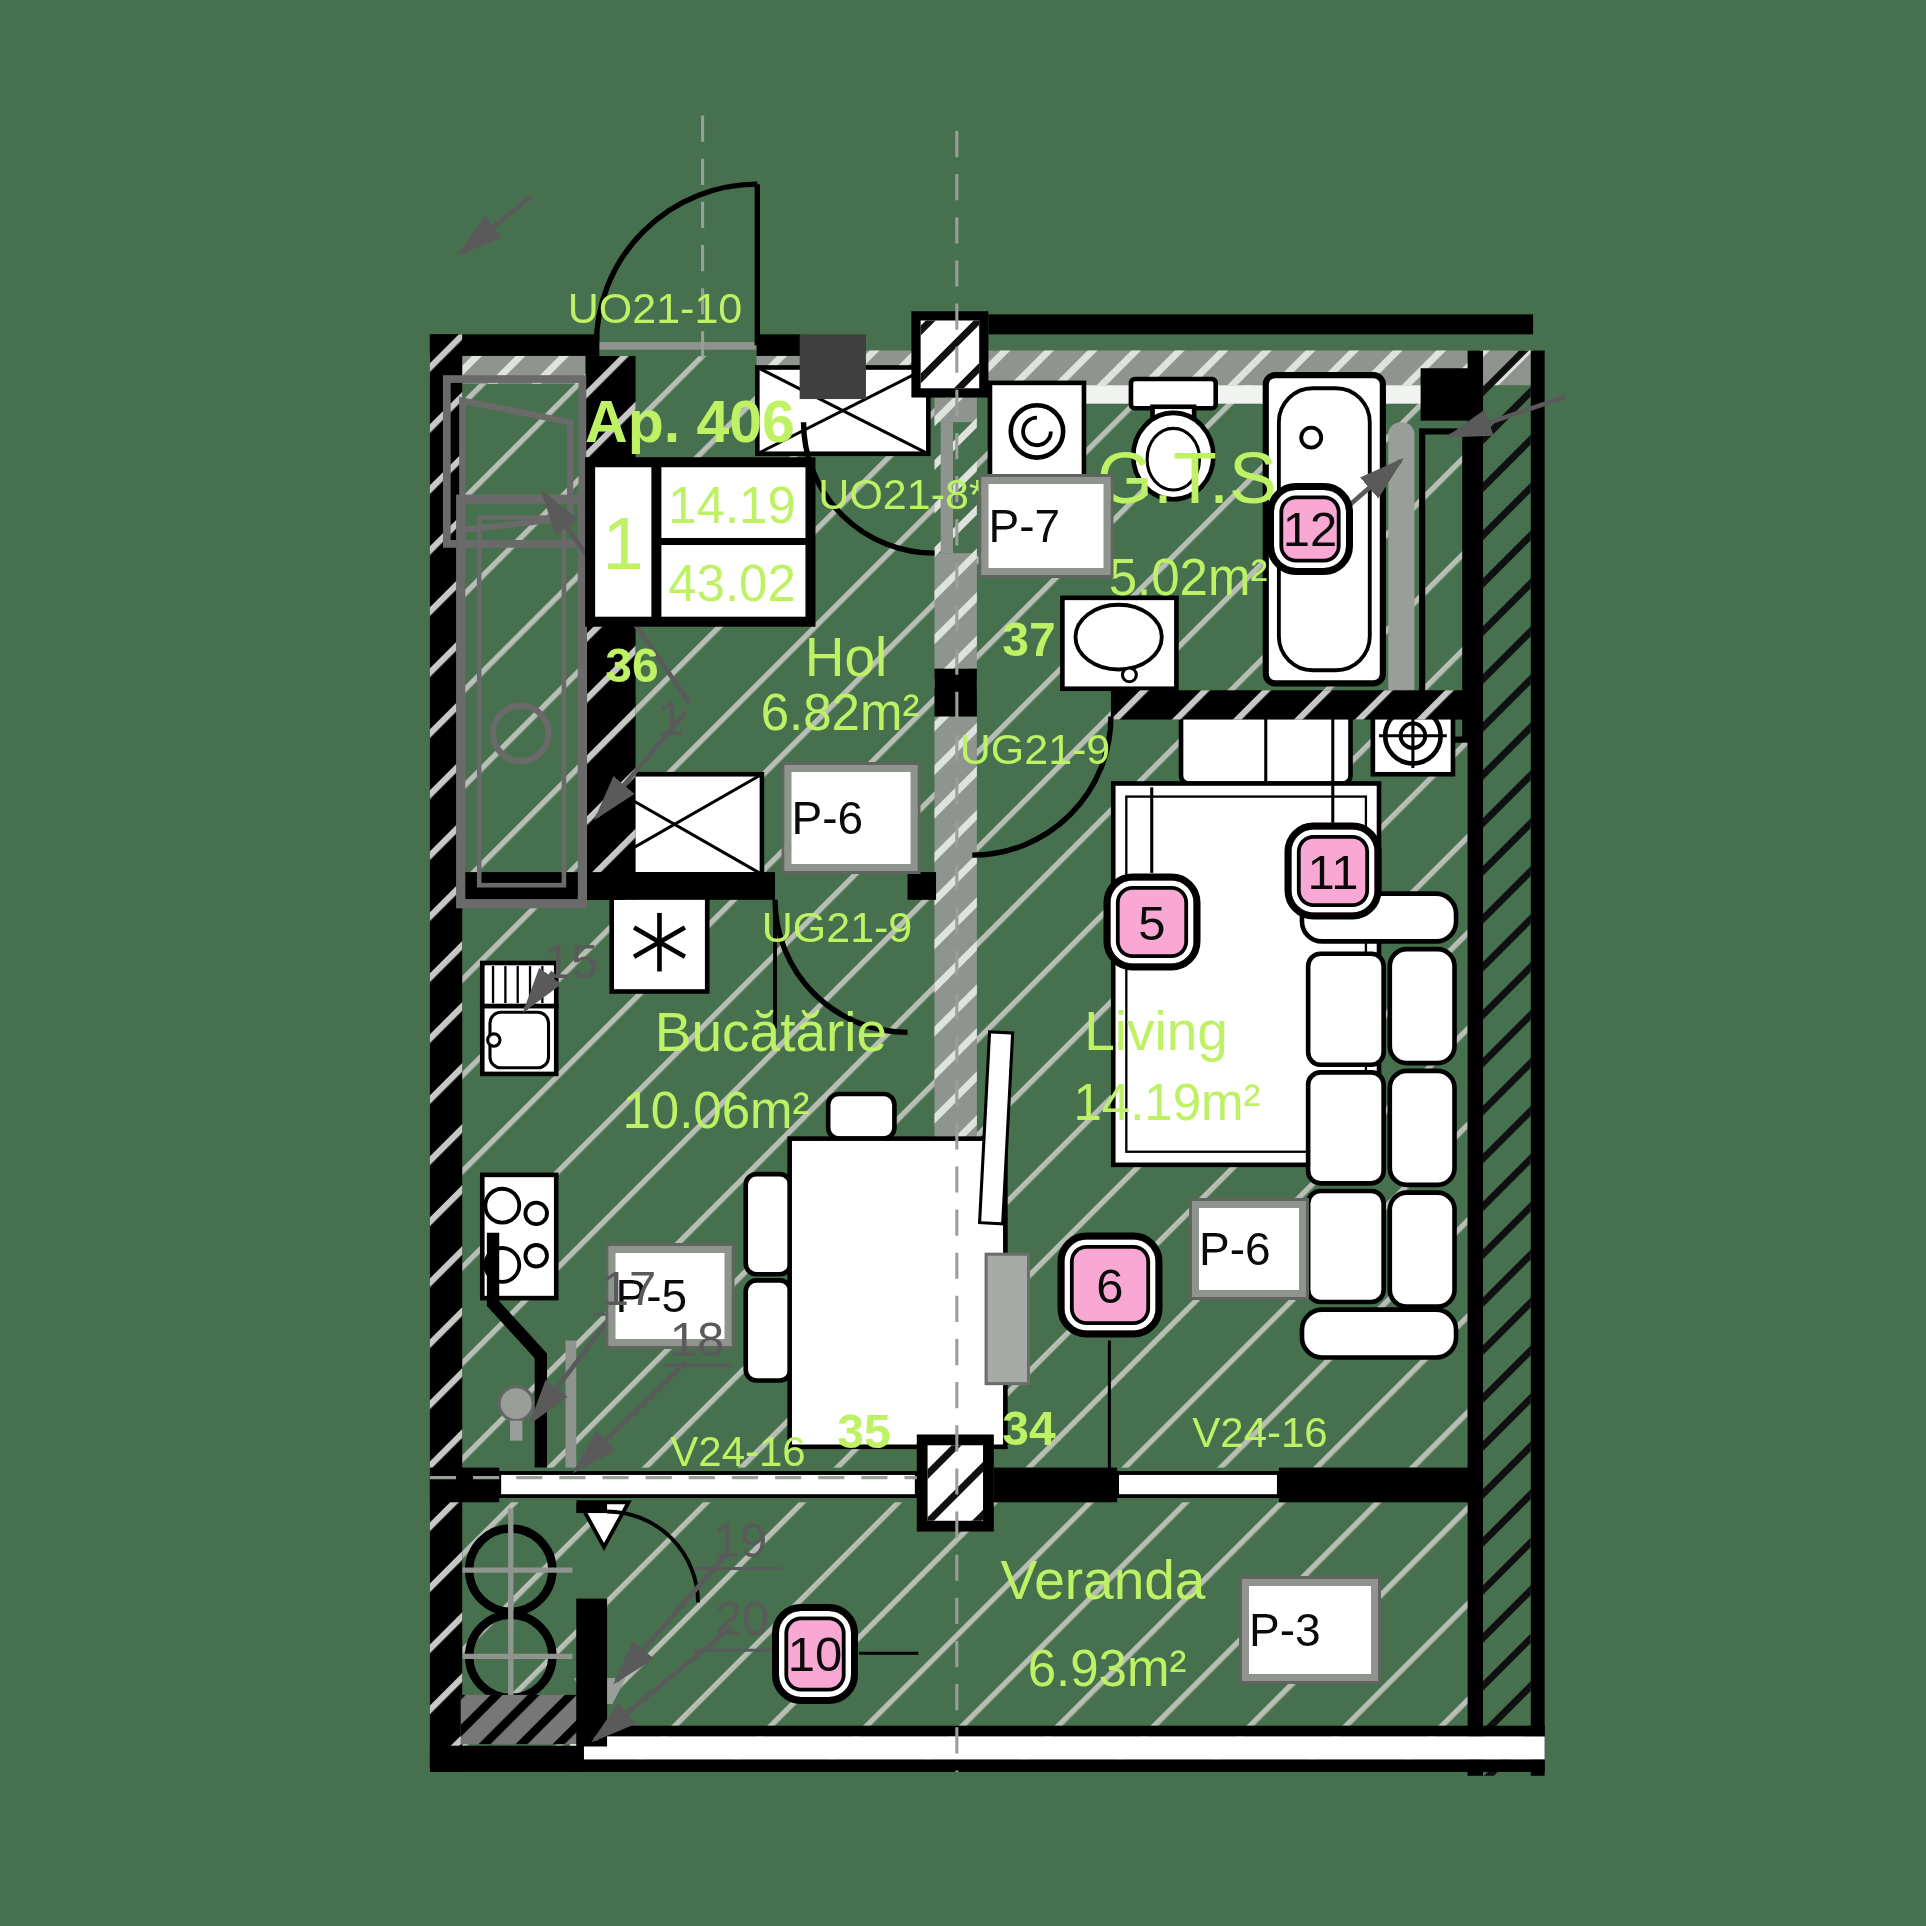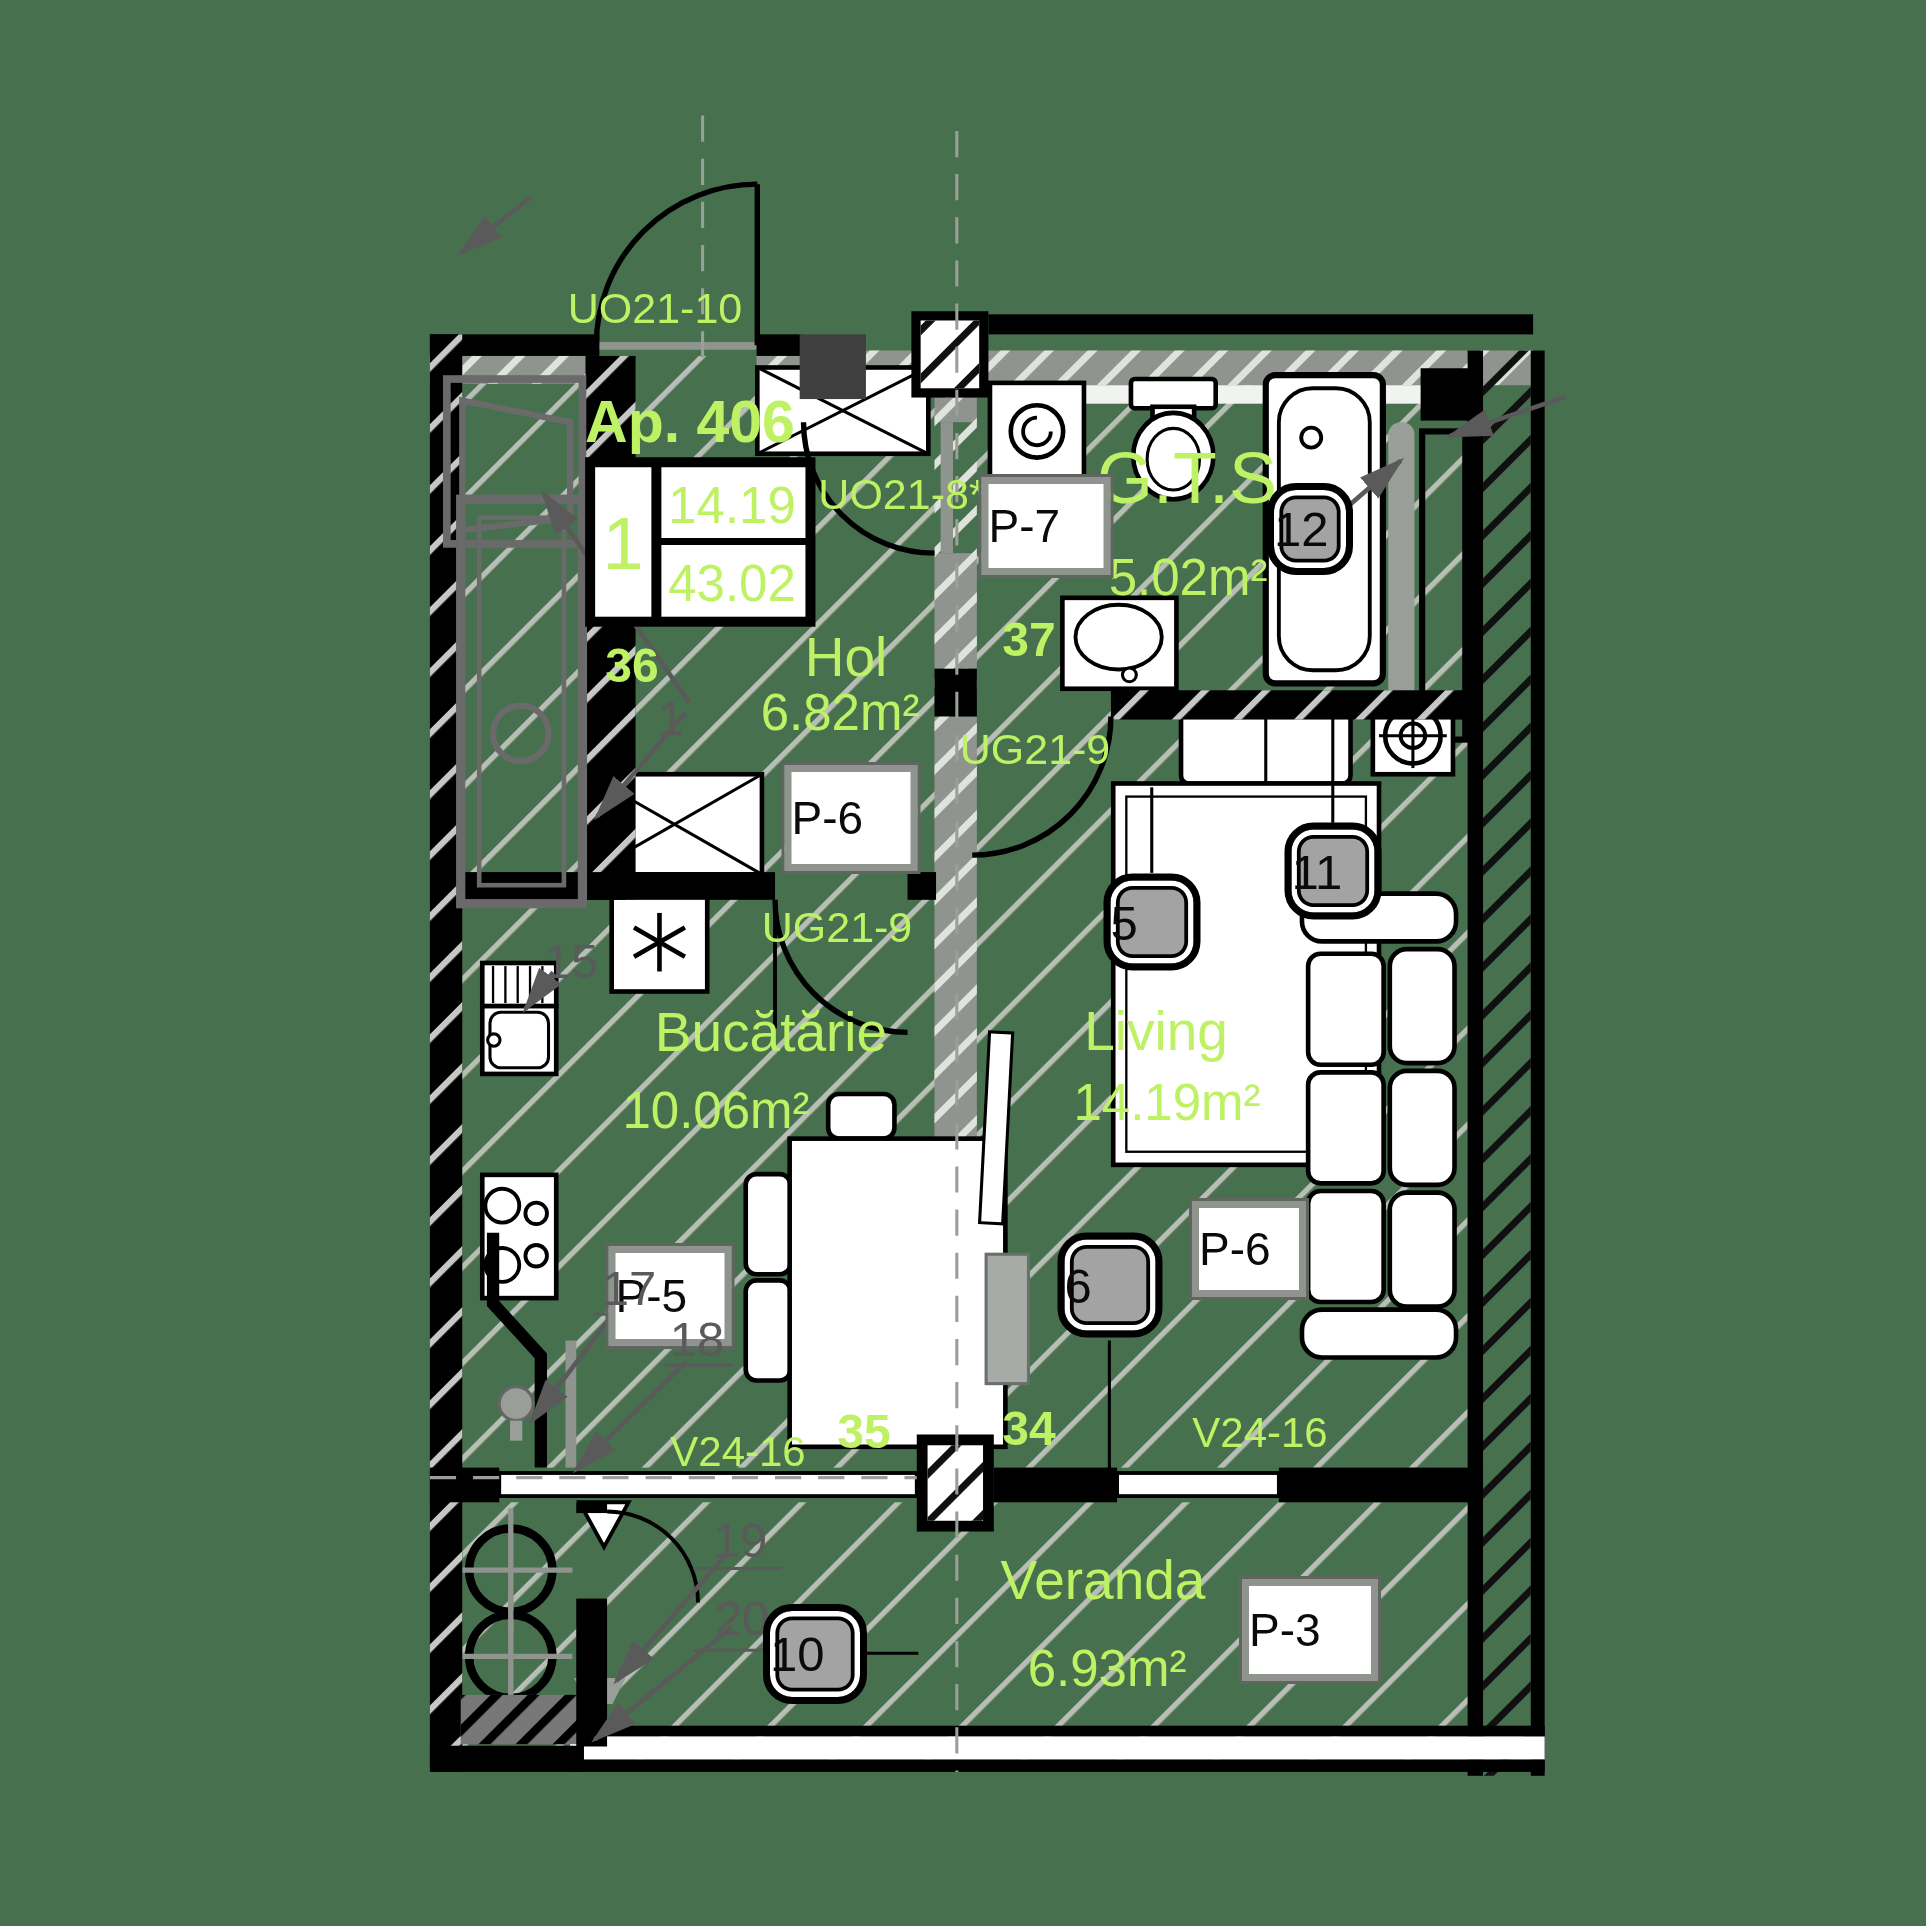--- a/index.html
+++ b/index.html
@@ -8,23 +8,23 @@
   }
   html,body{margin:0;padding:0;}
   body{background:var(--background);font-family:"Liberation Sans","DejaVu Sans",sans-serif;}
   .canvas{position:relative;width:1926px;height:1926px;background:var(--background);overflow:hidden;}
   .plan-svg{position:absolute;left:0;top:0;width:1926px;height:1926px;}
   .lbl{position:absolute;transform:translate(-50%,-50%);white-space:nowrap;color:#bef264;line-height:1;}
   .lbl.gray{color:var(--annotation);}
   .ptag{position:absolute;transform:translate(-50%,-50%);background:#fff;border:7px solid var(--gray-wall);
         outline:3.9px solid #60655f;display:flex;align-items:center;justify-content:flex-start;
         color:#0a0a0a;box-sizing:border-box;}
-  .callout{position:absolute;transform:translate(-50%,-50%);background:#a3a3a3;border:7px solid #000;
+  .callout{position:absolute;transform:translate(-50%,-50%);background:#f9a8d4;border:7px solid #000;
         border-radius:29px;box-shadow:inset 0 0 0 5.4px #fff, inset 0 0 0 9.2px #000;
-        display:flex;align-items:center;justify-content:flex-start;color:#0a0a0a;box-sizing:border-box;}
+        display:flex;align-items:center;justify-content:center;color:#0a0a0a;box-sizing:border-box;}
 </style>
 </head>
 <body>
 
 <div class="canvas">
 
 <svg class="plan-svg" viewBox="0 0 2500 2500">
   <defs>
     <pattern id="hatchFloor" width="88" height="88" patternUnits="userSpaceOnUse" patternTransform="rotate(45)">
       <rect width="7" height="88" style="fill:var(--hatch-line)"></rect>
@@ -341,21 +341,21 @@
       <span>6</span>
     </div>
 
 <div class="lbl" style="left:738px;top:1452px;font-size:42px">V24-16</div>
 <div class="lbl" style="left:1260px;top:1433px;font-size:42px">V24-16</div>
 <div class="lbl" style="left:864px;top:1432px;font-size:48px;font-weight:700">35</div>
 <div class="lbl" style="left:1029px;top:1429px;font-size:48px;font-weight:700">34</div>
 
 <div class="lbl gray" style="left:740px;top:1540px;font-size:49px">19</div>
 <div class="lbl gray" style="left:742px;top:1618px;font-size:49px">20</div>
-<div class="callout" style="left:815px;top:1654px;width:104px;height:100px;font-size:49px">
+<div class="callout" style="left:815px;top:1654px;width:86px;height:100px;font-size:49px">
       <span>10</span>
     </div>
 
 <div class="lbl" style="left:1103px;top:1580px;font-size:55px">Veranda</div>
 <div class="lbl" style="left:1107px;top:1668px;font-size:51px">6.93m²</div>
 <div class="ptag" style="left:1310px;top:1630px;width:136px;height:102px;font-size:46px">
       <span>P-3</span>
     </div>
 
 </div>

